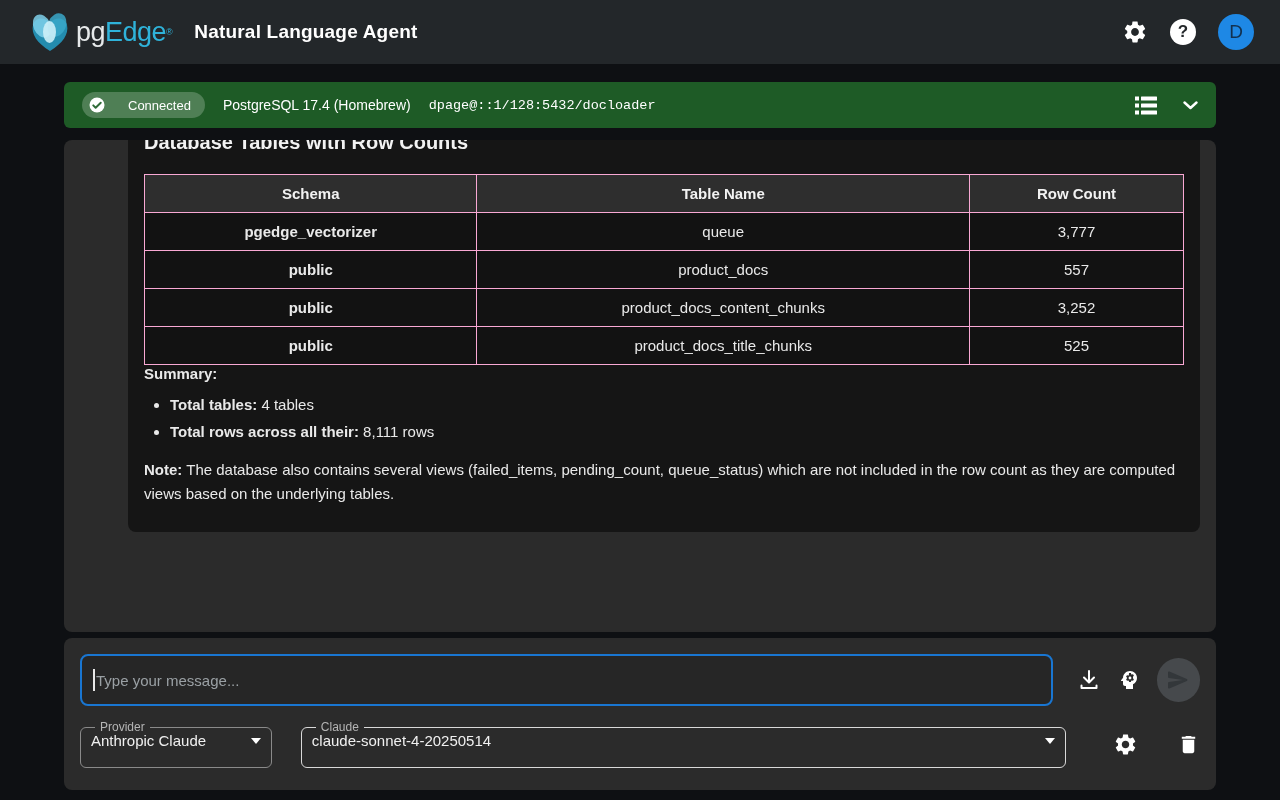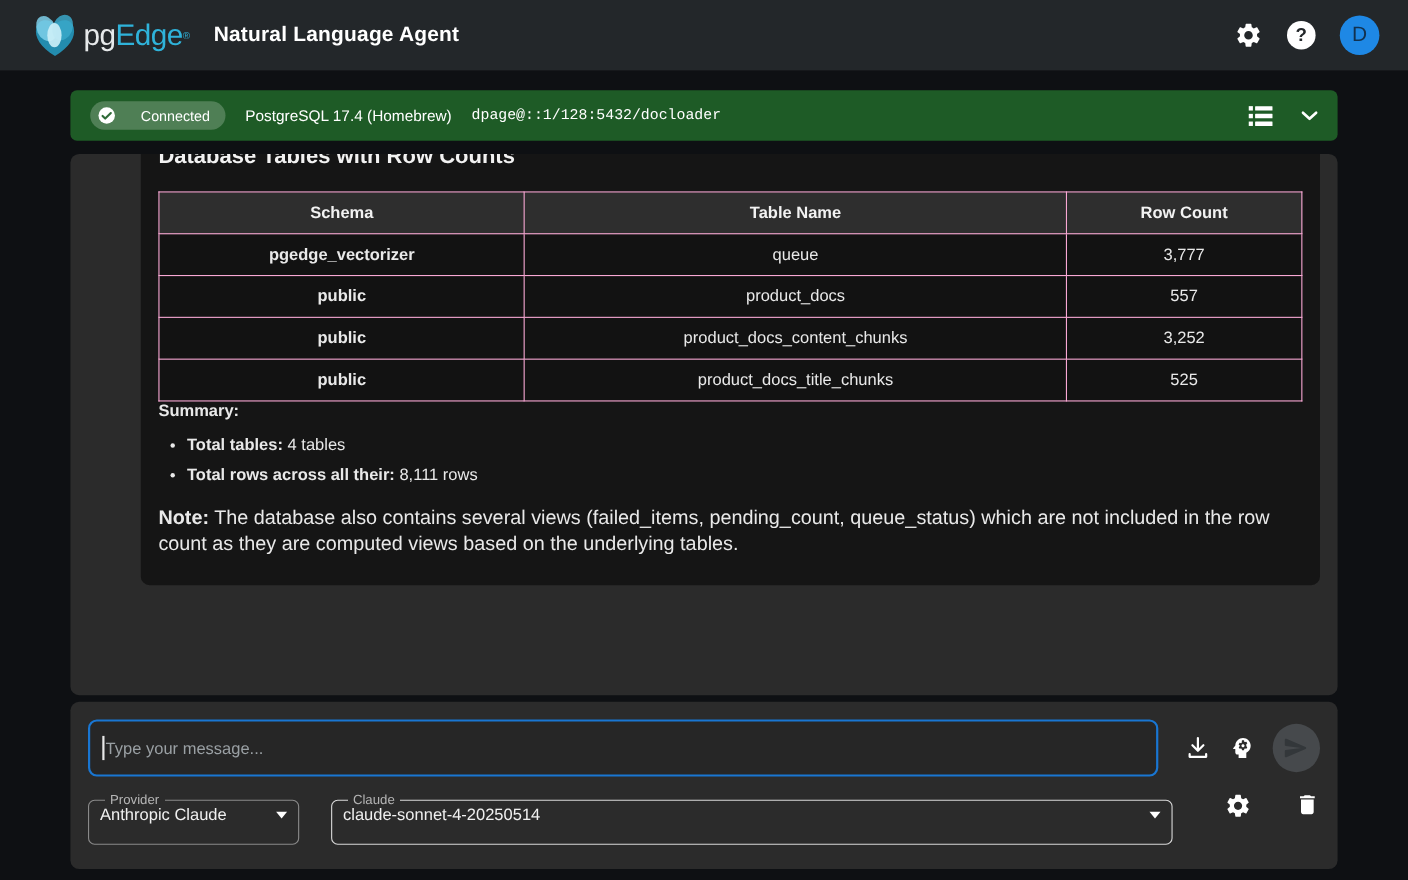--- a/index.html
+++ b/index.html
@@ -69,21 +69,21 @@
     padding:10px 12px;
   }
   .db-table th { background:#2e2e2e; font-weight:700; color:#f2f2f2; }
   .db-table td { background:#121212; color:#e9e9e9; }
   .db-table td.schema { font-weight:700; }
   .col-schema { width:32%; } .col-table { width:47.4%; } .col-count { width:20.6%; }
   .msg-summary { font-size:15px; font-weight:700; }
   .msg-bullets { margin:14px 0 0 26px; font-size:15px; }
   .msg-bullets li { margin-bottom:10px; }
   .b { font-weight:700; }
-  .msg-note { font-size:18px; margin-top:18px; line-height:24px; max-width:1040px; }
+  .msg-note { font-size:15px; margin-top:18px; line-height:24px; max-width:1040px; }
   
   .composer {
     position:absolute; left:64px; top:638px; width:1152px; height:152px;
     background:#2b2b2b; border-radius:8px; padding:16px;
   }
   .composer-row1 { display:flex; align-items:center; }
   .input-wrap { position:relative; width:988px; }
   .msg-input {
     width:100%; height:52px; background:#262626;
     border:2px solid #1976d2; border-radius:8px;
@@ -91,21 +91,21 @@
     font-family:"Liberation Sans", sans-serif;
   }
   .msg-input::placeholder { color:#9aa0a4; }
   .caret { position:absolute; left:13px; top:15px; width:1.5px; height:22px; background:#e8e8e8; }
   .dl-btn { margin-left:24px; }
   .psy-btn { margin-left:16px; }
   .send-btn {
     margin-left:16px; width:44px; height:44px; border-radius:50%;
     background:#46494c; border:none; display:flex; align-items:center; justify-content:center;
   }
-  .composer-row2 { display:flex; align-items:flex-start; margin-top:14px;gap:13px; }
+  .composer-row2 { display:flex; align-items:center; margin-top:14px;gap:13px; }
   fieldset.sel {
     border:1px solid #8a8a8a; border-radius:6px; height:48px;
     padding:0 10px 6px 10px; position:relative;
   }
   fieldset.sel legend {
     font-size:12px; color:#b5b5b5; padding:0 5px; margin-left:4px;
   }
   fieldset.model { border-color:#d9d9d9; }
   .sel-inner { display:flex; align-items:center; justify-content:space-between; margin-top:-2px; }
   .sel-value { font-size:15px; color:#f0f0f0; }

